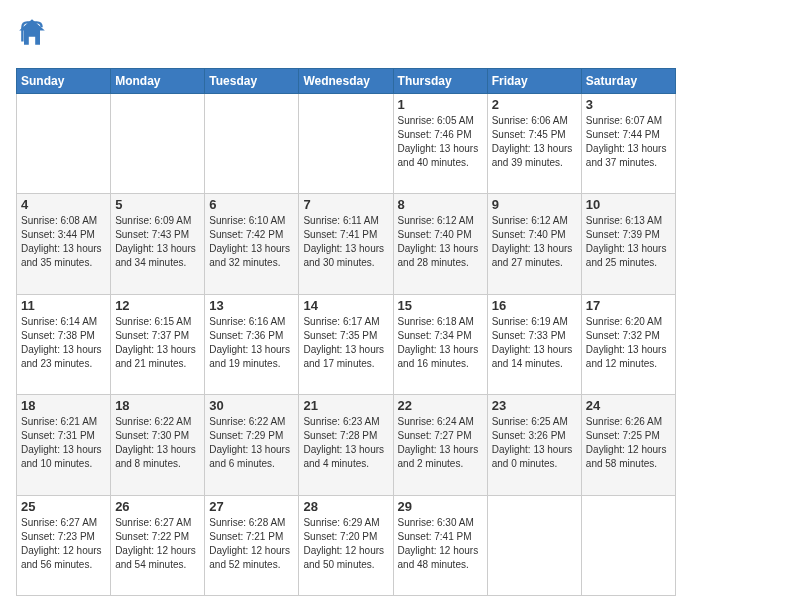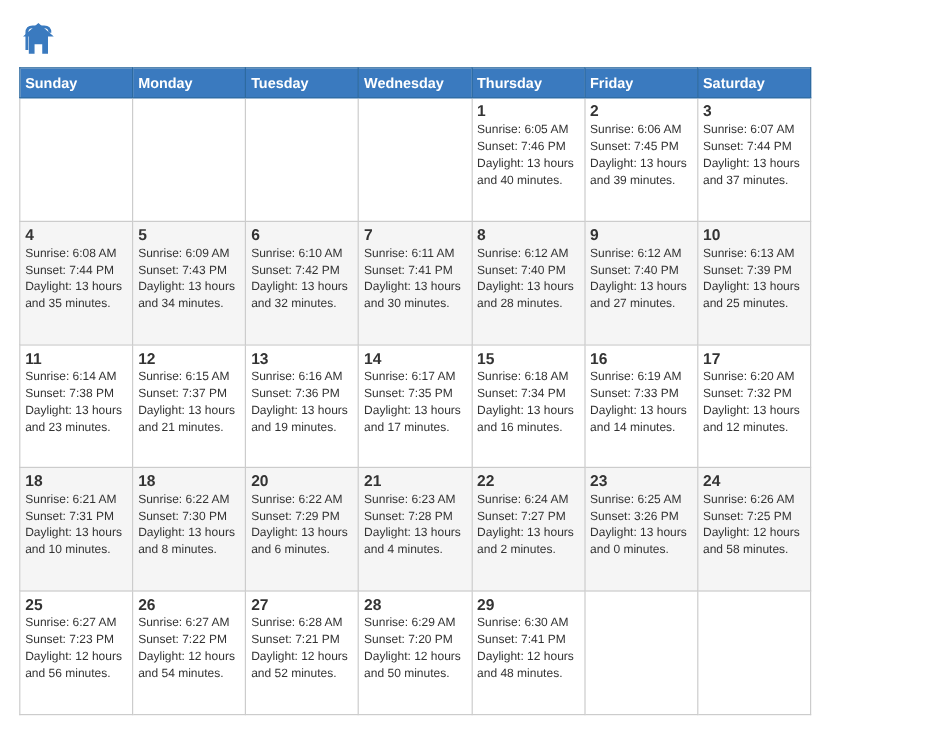--- a/index.html
+++ b/index.html
@@ -9,20 +9,21 @@
       font-family: Arial, sans-serif;
       background: #fff;
       overflow: hidden;
     }
     .page {
       width: 692px;
       height: 612px;
       padding: 16px;
       display: flex;
       flex-direction: column;
+      gap: 12px;
     }
     .header {
       display: flex;
       justify-content: space-between;
       align-items: flex-start;
       margin-bottom: 8px;
     }
     .logo {
       display: flex;
       align-items: center;
@@ -156,21 +157,21 @@
             <div class="day-info">Sunrise: 6:07 AM
 Sunset: 7:44 PM
 Daylight: 13 hours
 and 37 minutes.</div>
           </td>
         </tr>
         <tr>
           <td>
             <span class="day-number">4</span>
             <div class="day-info">Sunrise: 6:08 AM
-Sunset: 7:44 PM
+Sunset: 3:44 PM
 Daylight: 13 hours
 and 35 minutes.</div>
           </td>
           <td>
             <span class="day-number">5</span>
             <div class="day-info">Sunrise: 6:09 AM
 Sunset: 7:43 PM
 Daylight: 13 hours
 and 34 minutes.</div>
           </td>
@@ -270,21 +271,21 @@
 and 10 minutes.</div>
           </td>
           <td>
             <span class="day-number">18</span>
             <div class="day-info">Sunrise: 6:22 AM
 Sunset: 7:30 PM
 Daylight: 13 hours
 and 8 minutes.</div>
           </td>
           <td>
-            <span class="day-number">20</span>
+            <span class="day-number">30</span>
             <div class="day-info">Sunrise: 6:22 AM
 Sunset: 7:29 PM
 Daylight: 13 hours
 and 6 minutes.</div>
           </td>
           <td>
             <span class="day-number">21</span>
             <div class="day-info">Sunrise: 6:23 AM
 Sunset: 7:28 PM
 Daylight: 13 hours

